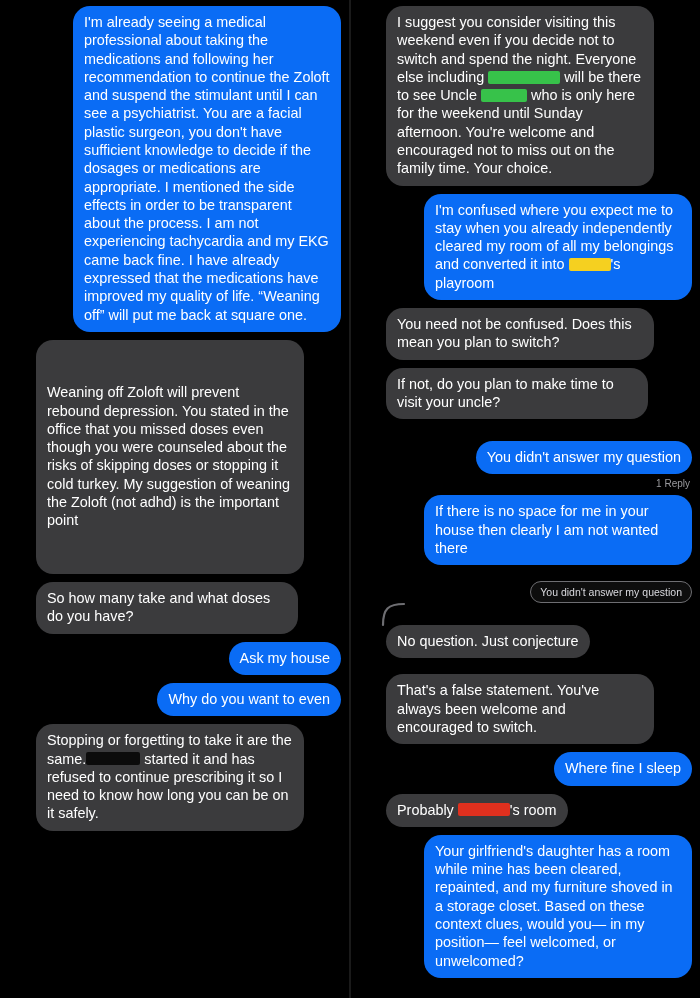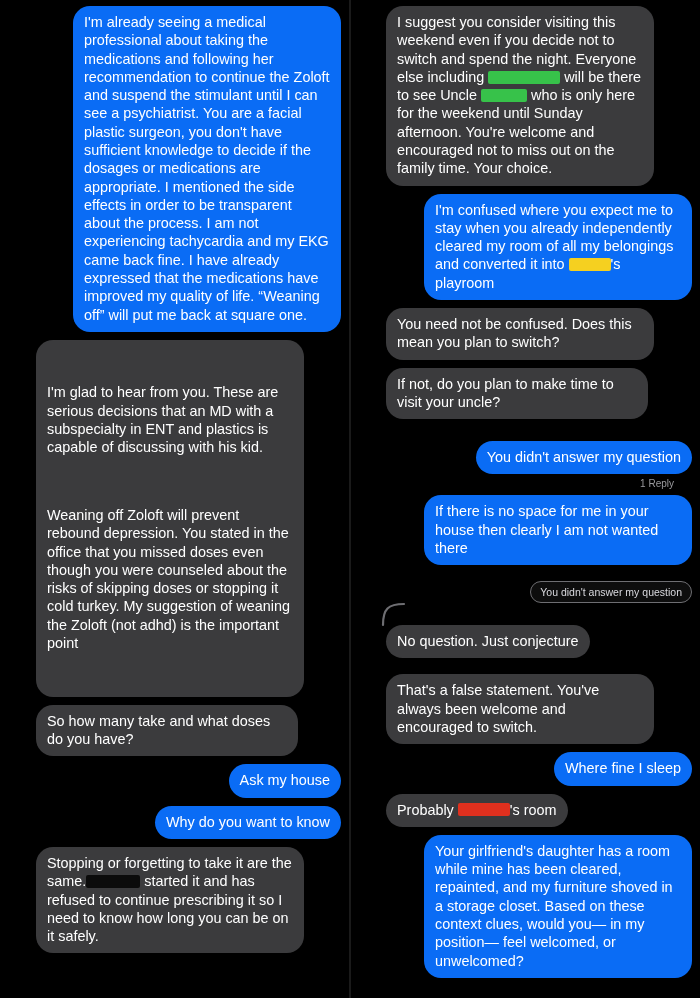--- a/index.html
+++ b/index.html
@@ -53,21 +53,21 @@
   .bubble.gray { background: #3b3b3d; }
   .bubble.wide { max-width: 268px; }
 
   .bubble p { margin: 0; }
   .bubble p + p { margin-top: 13px; }
 
   .meta {
     font-size: 10px;
     color: #9a9a9e;
     text-align: right;
-    margin: -4px 18px 6px 0;
+    margin: -4px 2px 6px 0;
   }
 
   
   .reply-chip {
     max-width: 180px;
     border: 1px solid #6e6e72;
     border-radius: 13px;
     padding: 4px 9px;
     font-size: 10.5px;
     color: #d9d9de;
@@ -106,36 +106,35 @@
 <div class="screen">
 
   <div class="pane pane-left">
 
     <div class="row out">
       <div class="bubble blue wide">I'm already seeing a medical professional about taking the medications and following her recommendation to continue the Zoloft and suspend the stimulant until I can see a psychiatrist. You are a facial plastic surgeon, you don't have sufficient knowledge to decide if the dosages or medications are appropriate. I mentioned the side effects in order to be transparent about the process. I am not experiencing tachycardia and my EKG came back fine. I have already expressed that the medications have improved my quality of life. “Weaning off” will put me back at square one.</div>
     </div>
 
     <div class="row in">
       <div class="bubble gray wide">
-        <p>I'm glad to hear from you. These are serious decisions that an MD with a subspecialty in ENT and plastics is capable of discussing with his kid.</p>
         <p>Weaning off Zoloft will prevent rebound depression. You stated in the office that you missed doses even though you were counseled about the risks of skipping doses or stopping it cold turkey. My suggestion of weaning the Zoloft (not adhd) is the important point</p>
       </div>
     </div>
 
     <div class="row in">
       <div class="bubble gray">So how many take and what doses do you have?</div>
     </div>
 
     <div class="row out">
       <div class="bubble blue">Ask my house</div>
     </div>
 
 
     <div class="row out">
-      <div class="bubble blue">Why do you want to know</div>
+      <div class="bubble blue">Why do you want to even</div>
     </div>
 
     <div class="row in">
       <div class="bubble gray wide"><span>Stopping or forgetting to take it are the same.</span><span class="redact black" style="width:54px"></span> <span>started it and has refused to continue prescribing it so I need to know how long you can be on it safely.</span></div>
     </div>
 
   </div>
 
   <div class="divider"></div>
 

